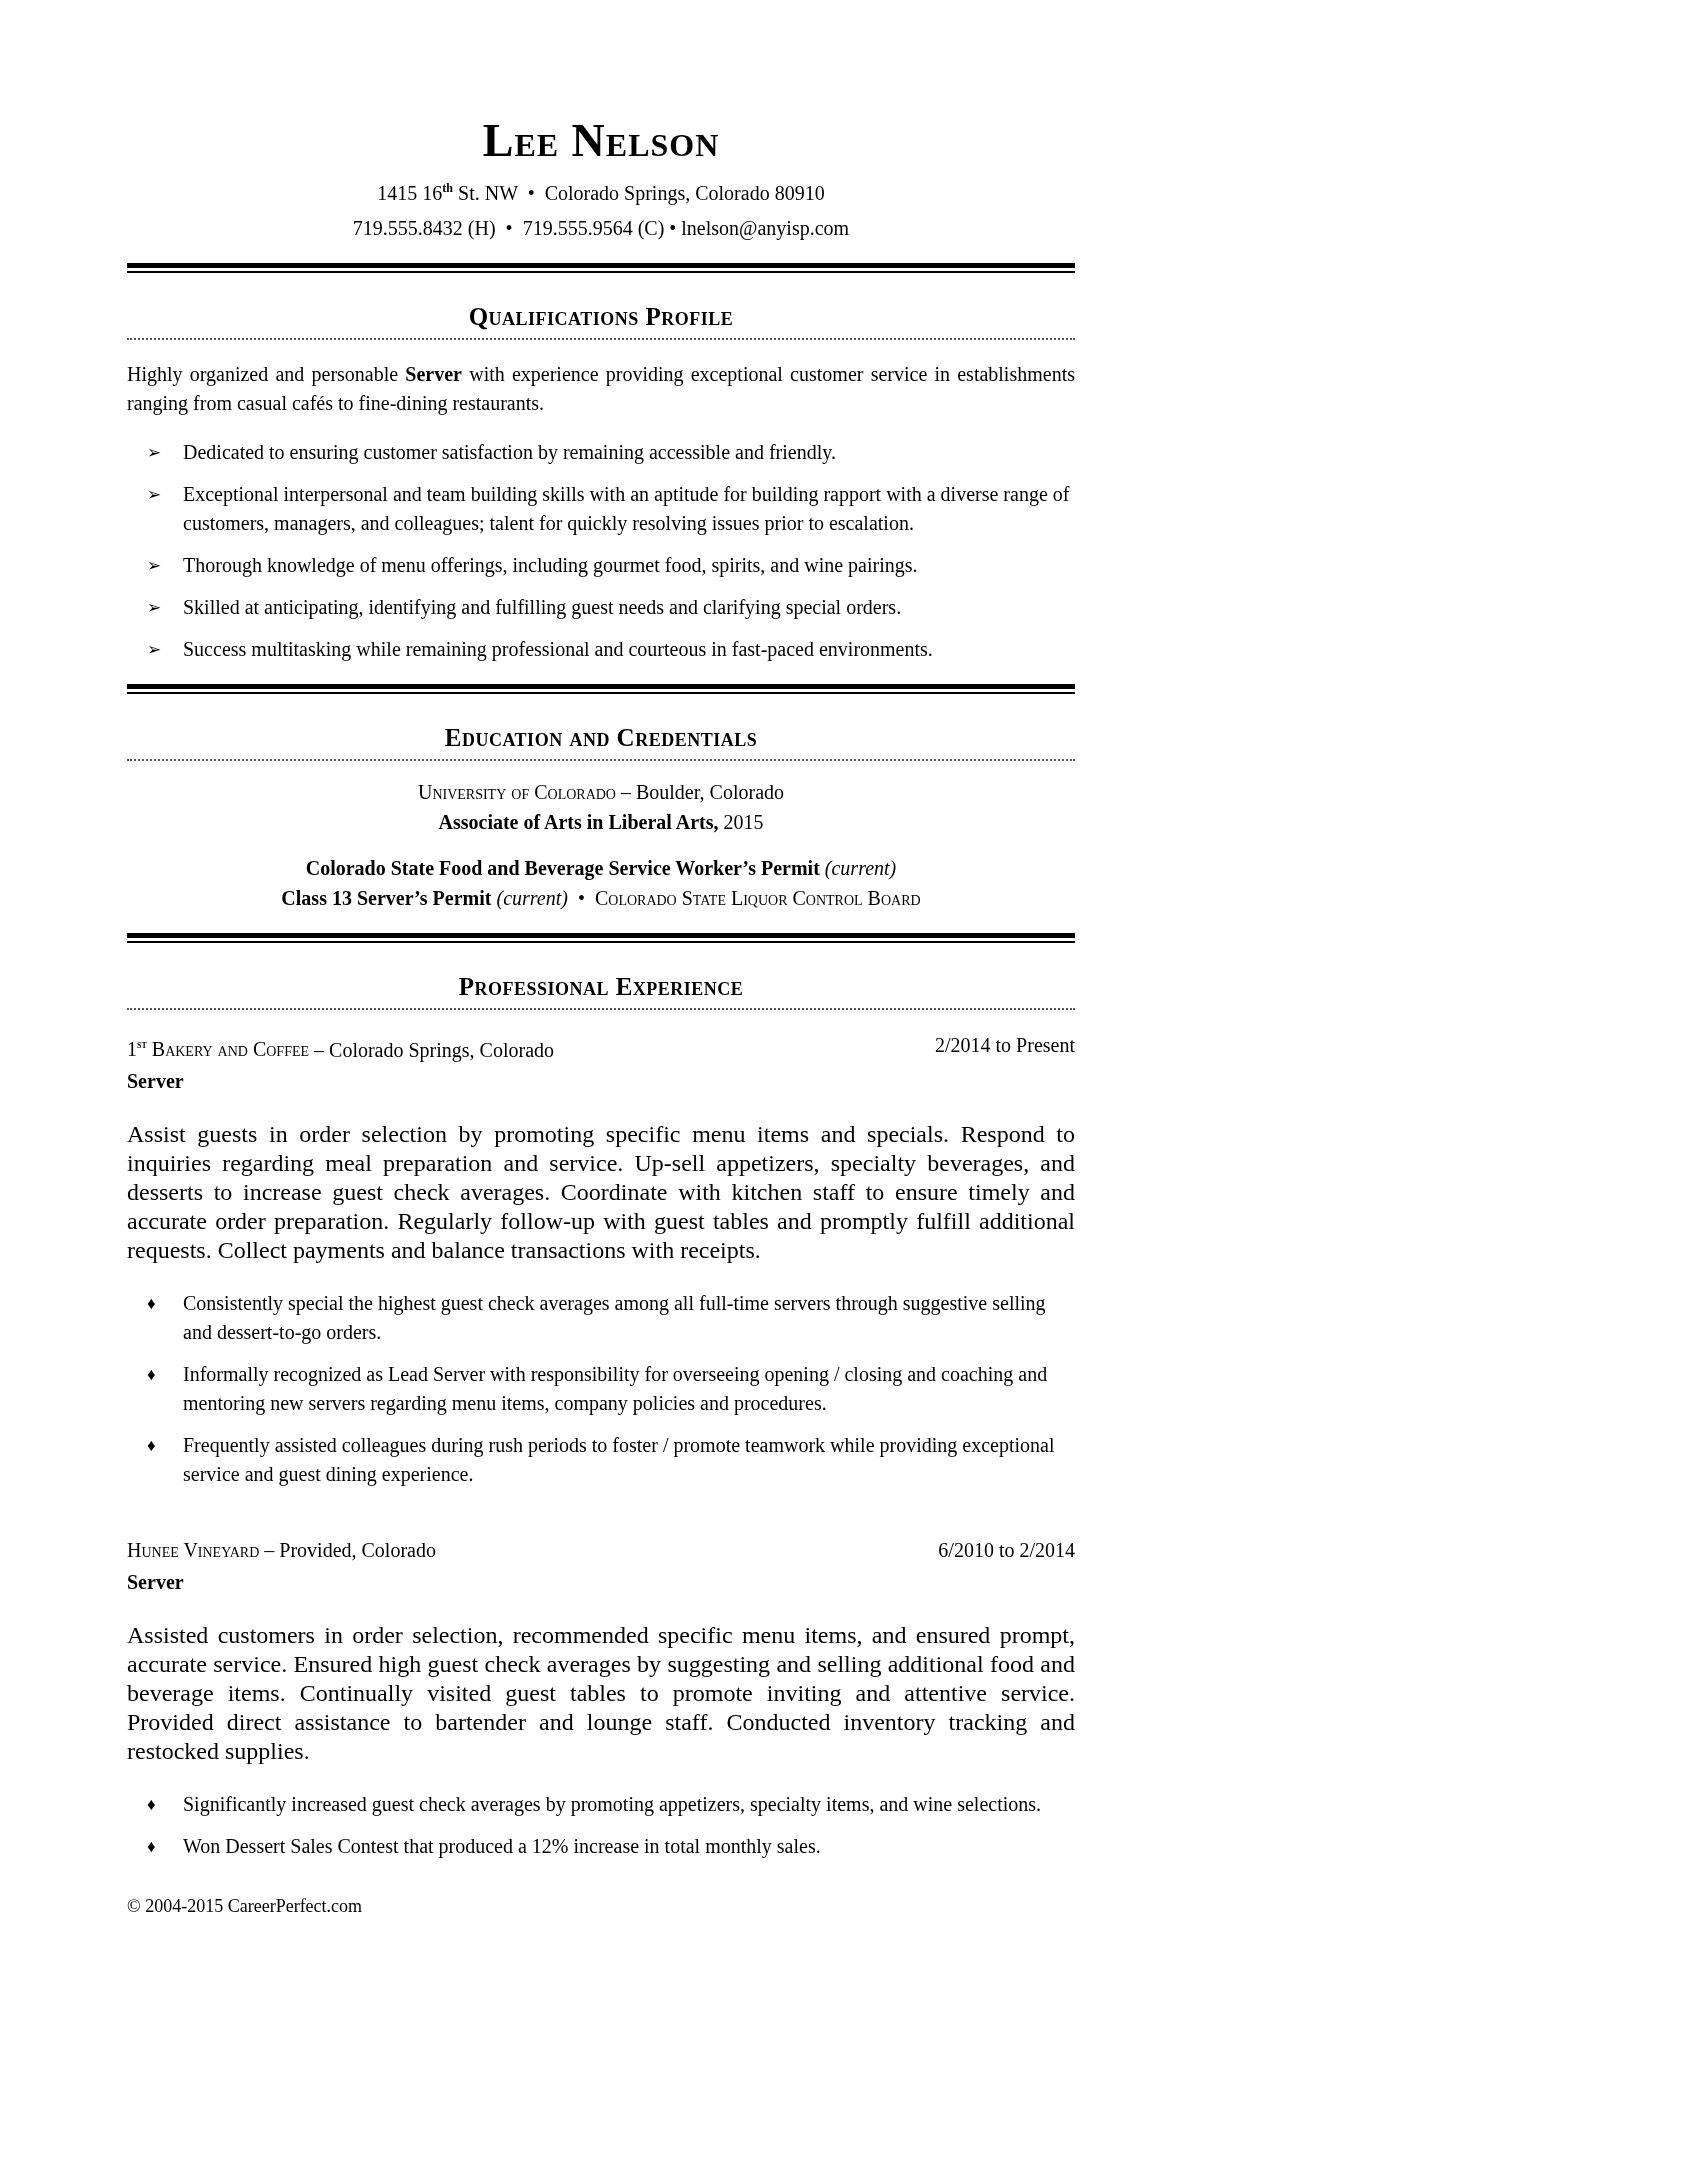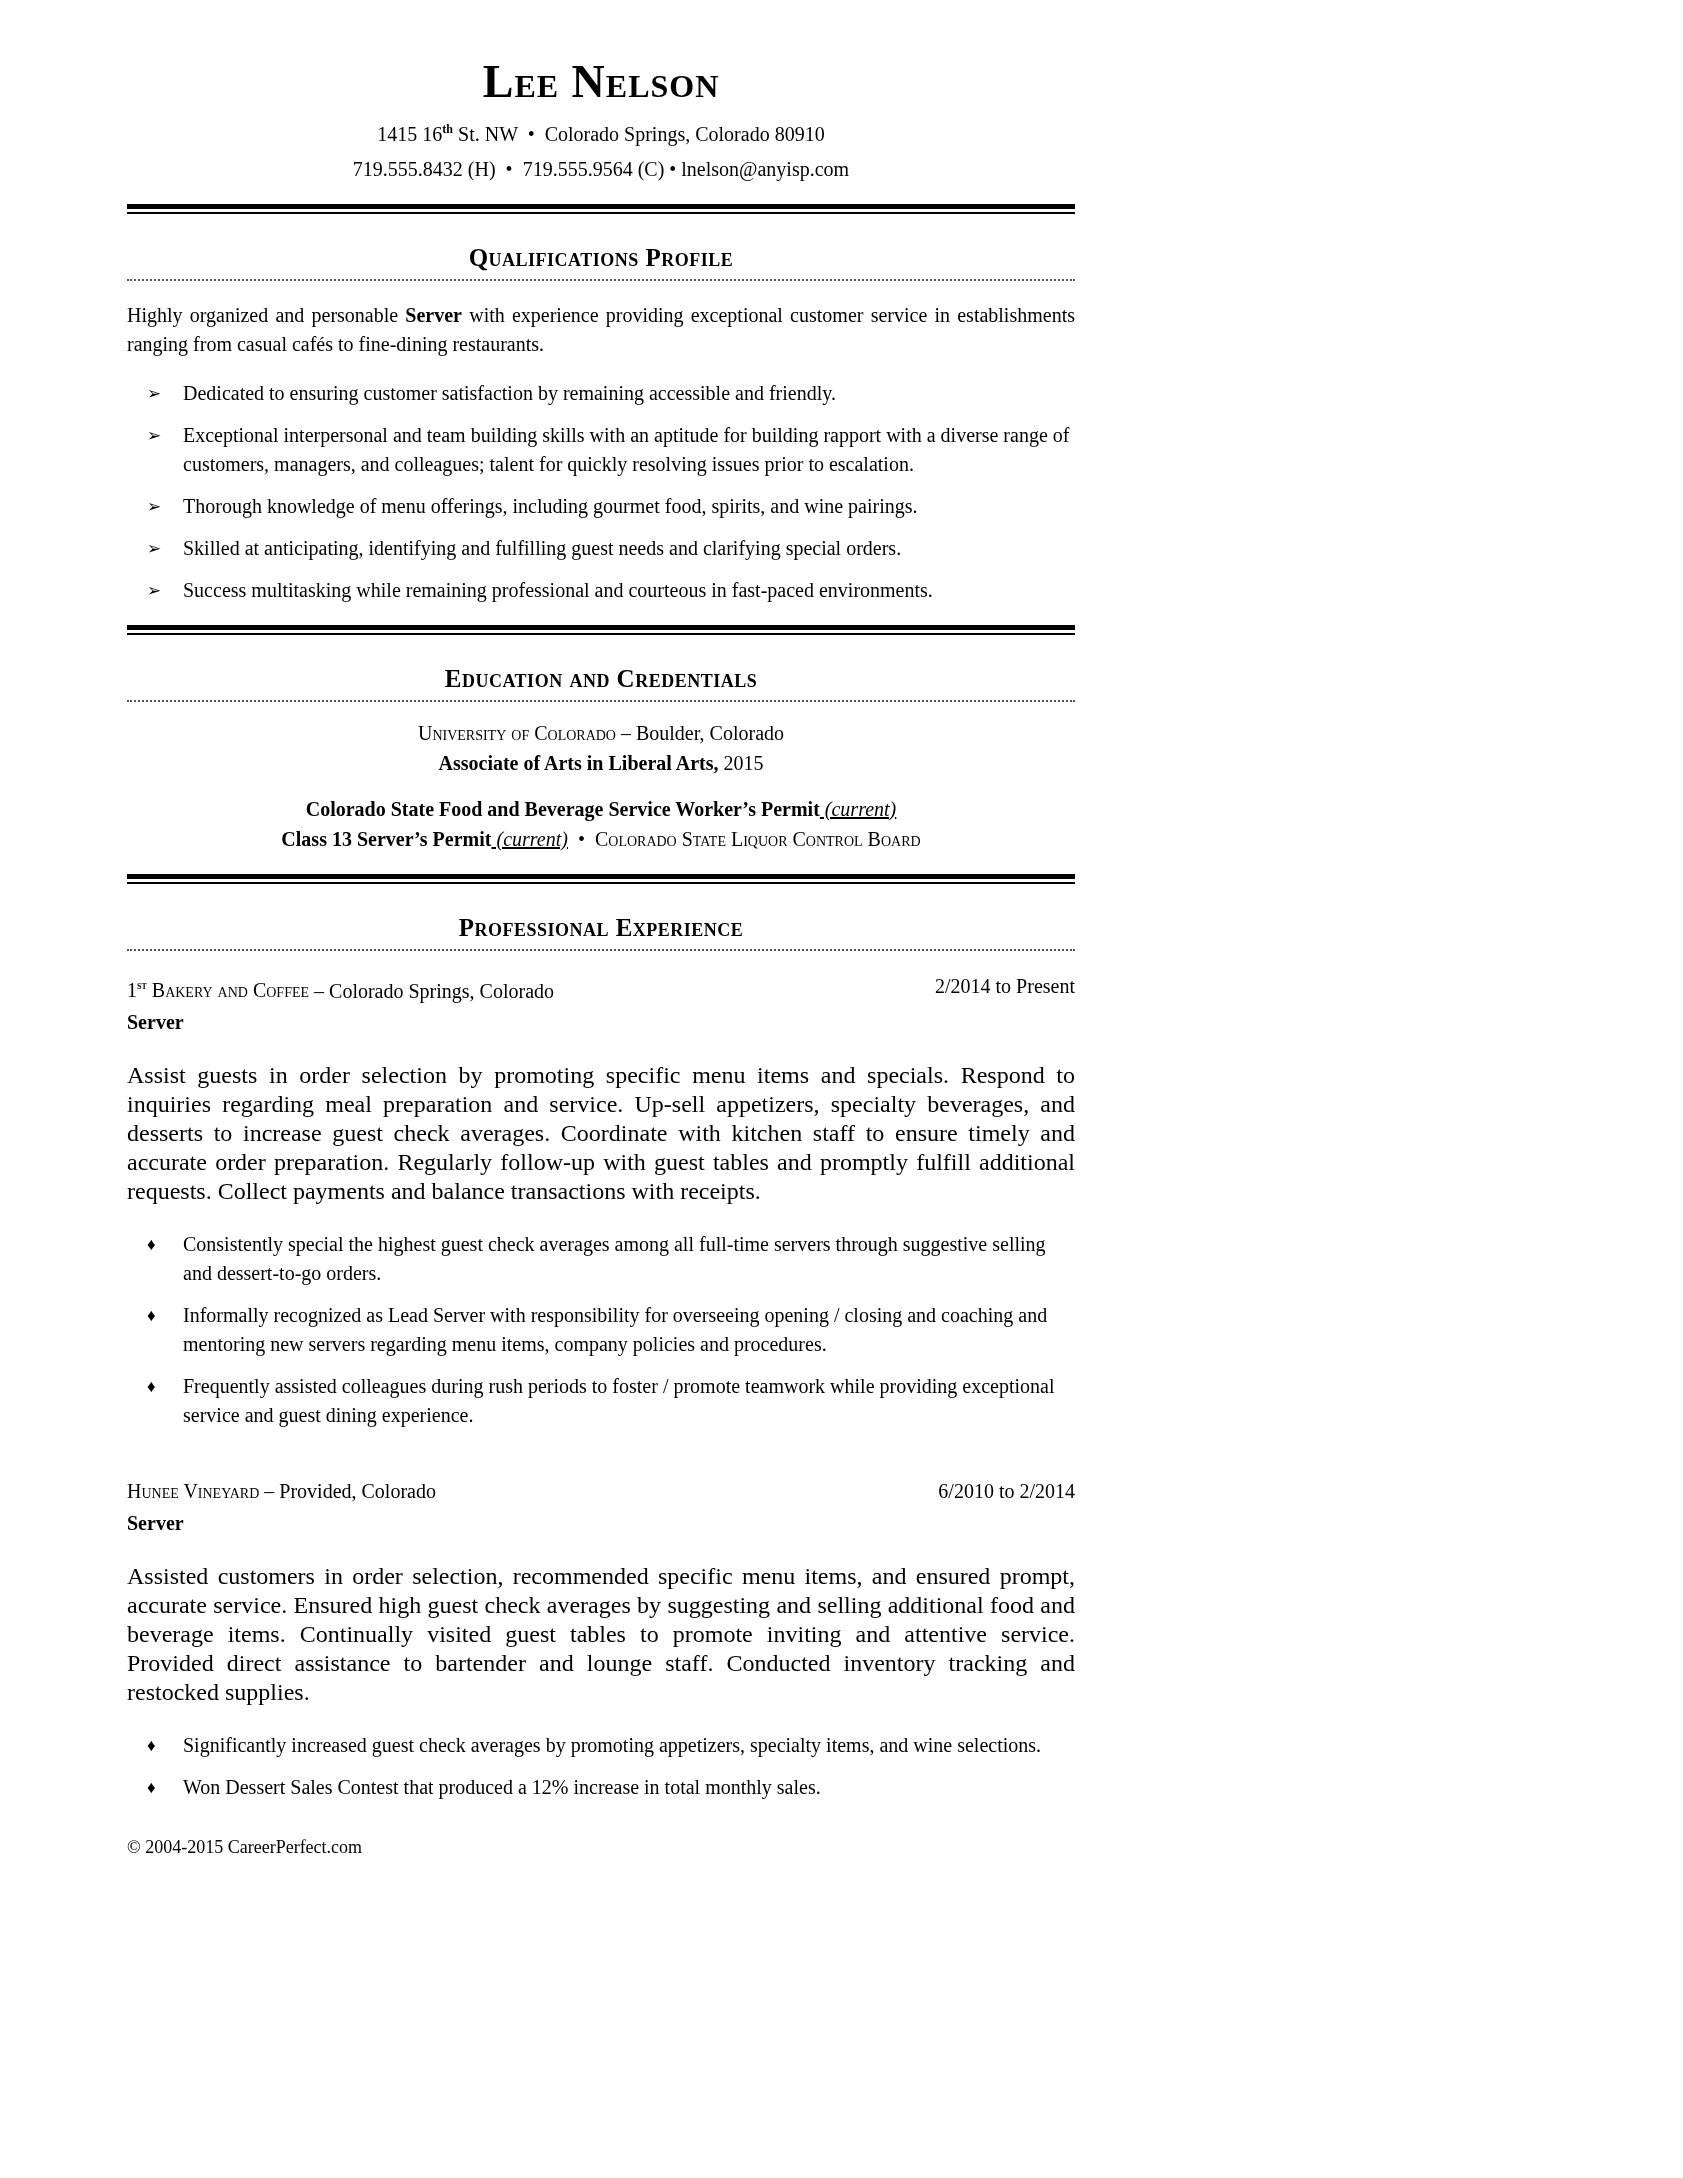--- a/index.html
+++ b/index.html
@@ -10,21 +10,21 @@
     color: #000000;
     font-family: "Liberation Serif", "DejaVu Serif", serif;
     position: relative;
   }
   .page {
     position: absolute;
     left: 127px;
     top: 0;
     width: 948px;
   }
-  .header { text-align: center; padding-top: 56px; }
+  .header { text-align: center; padding-top: 115px; }
   .name {
     font-size: 46px;
     font-weight: bold;
     font-variant: small-caps;
     letter-spacing: 1px;
     line-height: 1.15;
   }
   .contact { font-size: 20px; line-height: 29px; margin-top: 6px; }
   sup { font-size: 0.6em; font-weight: bold; }
 
@@ -60,21 +60,21 @@
     font-size: 20px;
     line-height: 29px;
   }
   .bullet-glyph { flex: 0 0 36px; font-size: 17px; line-height: 29px; }
   .bullet-text { flex: 1; }
 
   .edu { text-align: center; font-size: 20px; line-height: 30px; margin-top: 16px; }
   .edu-group2 { margin-top: 16px; }
 
   .sc { font-variant: small-caps; }
-  .it { font-style: italic; text-decoration: underline; }
+  .it { font-style: italic; }
   b, .bold { font-weight: bold; }
 
   .job { margin-top: 20px; }
   .job2 { margin-top: 46px; }
   .job-header { display: flex; justify-content: space-between; font-size: 20px; line-height: 30px; }
   .job-role { font-weight: bold; font-size: 20px; line-height: 30px; margin-top: 2px; }
   .job-desc { font-size: 24px; line-height: 29px; text-align: justify; }
   .job-bullets { margin-top: 10px; }
 
   .footer { text-align: left; font-size: 18px; line-height: 26px; margin-top: 32px; }

